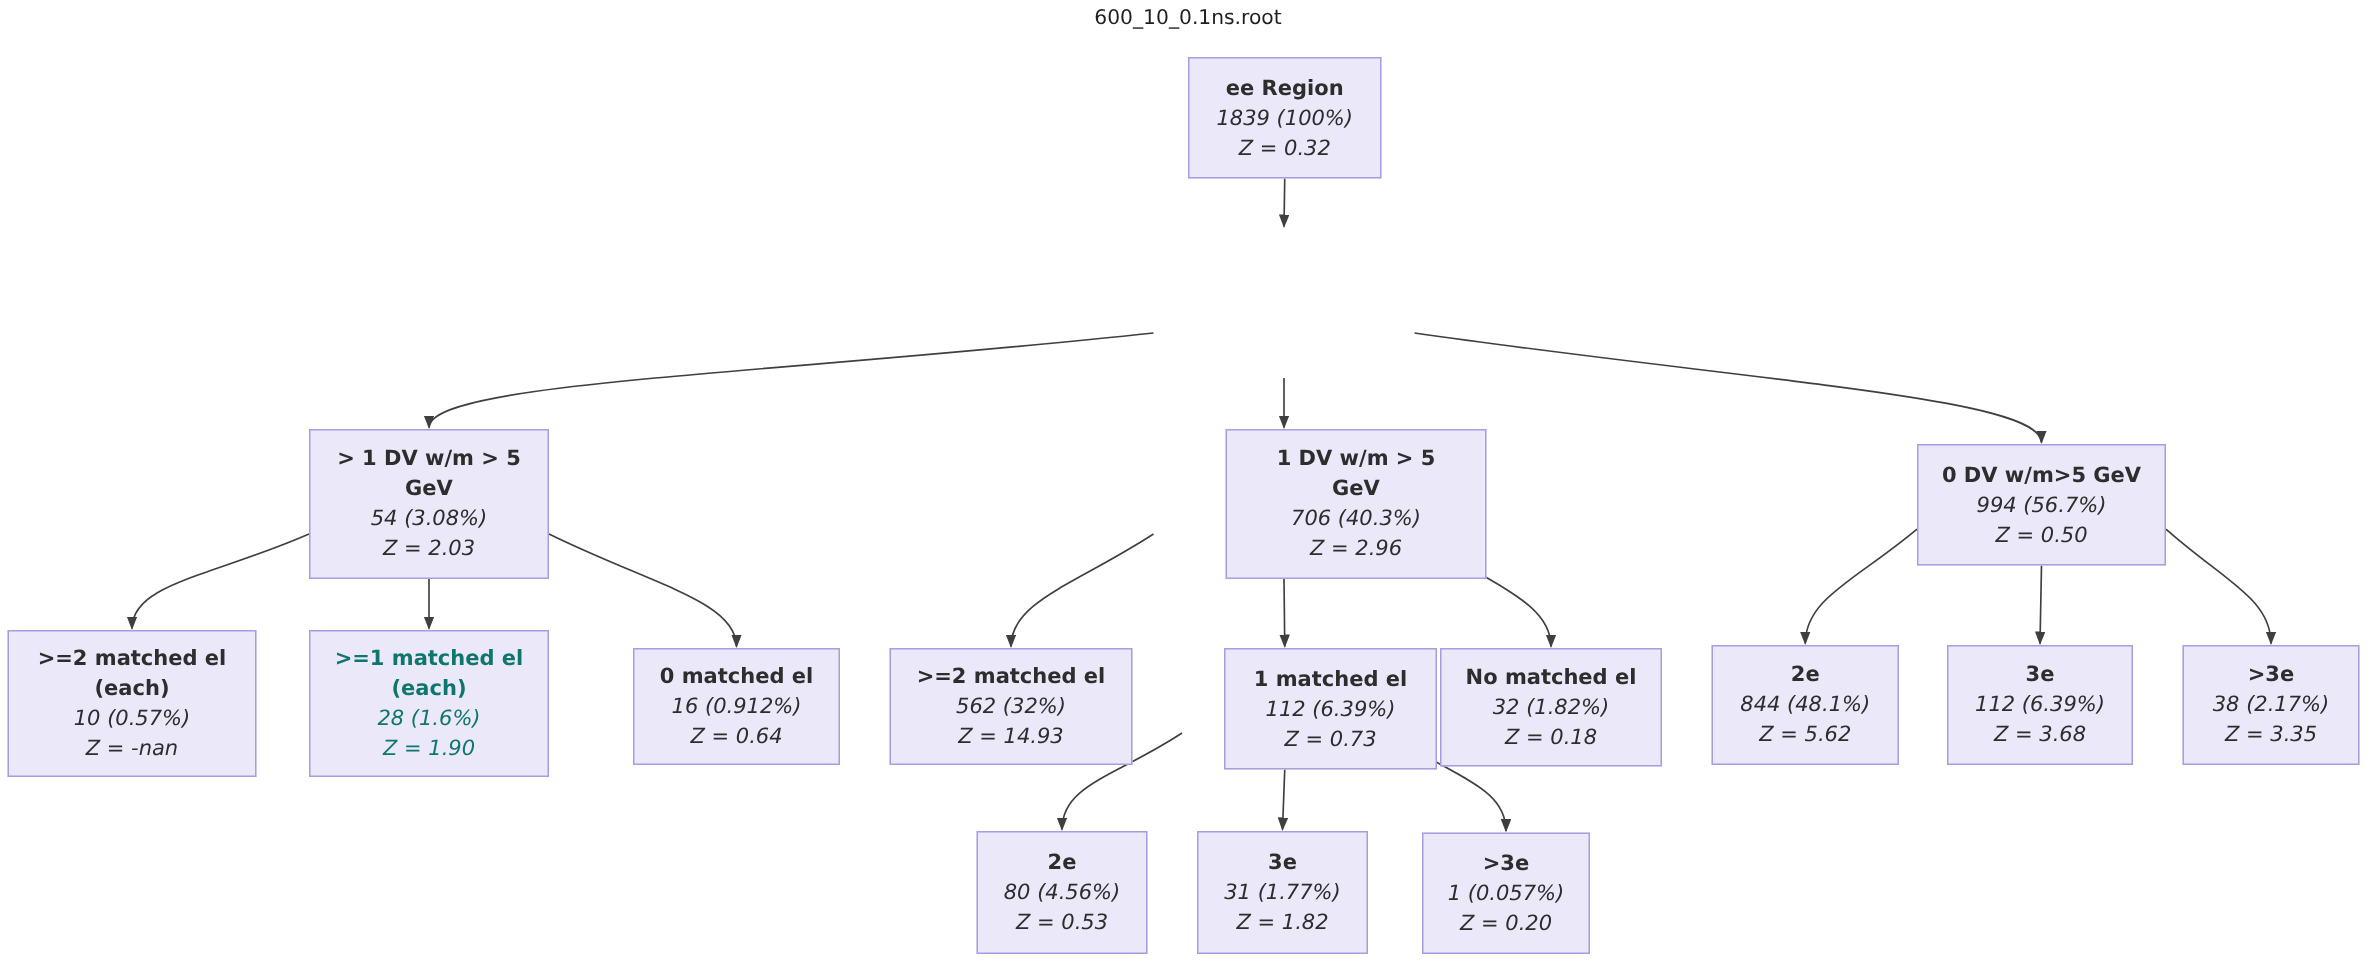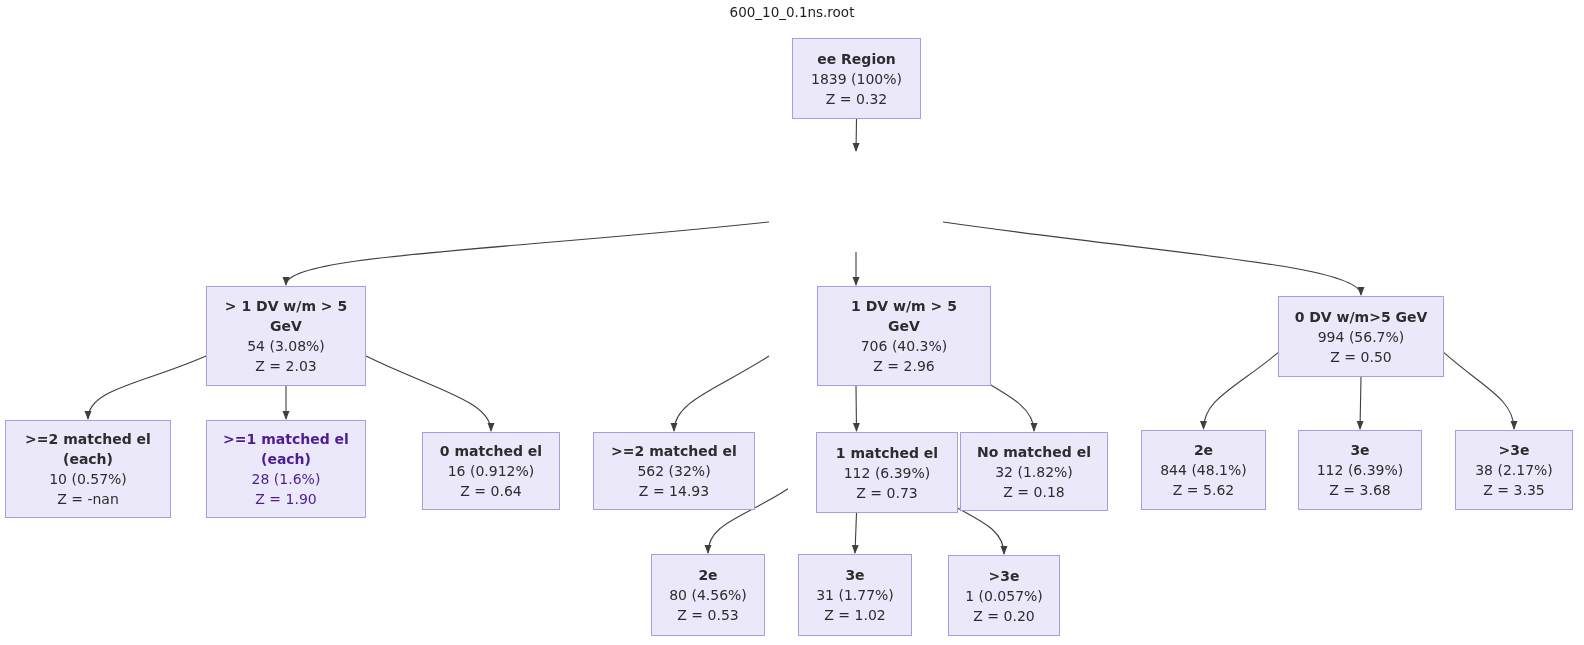--- a/index.html
+++ b/index.html
@@ -26,21 +26,21 @@
     display:flex;
     flex-direction:column;
     justify-content:center;
     align-items:center;
     text-align:center;
     color:#2d2d2d;
     font-size:14px;
     line-height:20px;
   }
   .node-title{font-weight:bold;white-space:pre-line;}
-  .node-count,.node-z{font-weight:normal;}
+  .node-count,.node-z{font-weight:normal;font-style:italic;}
   .edge{fill:none;stroke-width:1.1px;}
 </style>
 </head>
 <body>
 
 <div id="canvas">
   <div id="diagram-title">600_10_0.1ns.root</div>
 
   <svg id="edge-layer" xmlns="http://www.w3.org/2000/svg">
     <defs>
@@ -90,21 +90,21 @@
     <div class="node-title">0 DV w/m&gt;5 GeV</div>
     <div class="node-count">994 (56.7%)</div>
     <div class="node-z">Z = 0.50</div>
   </div>
       <div class="node" style="left: 5px; top: 420px; width: 166px; height: 98px; background: rgb(234, 232, 249); border-color: rgb(169, 156, 224); color: rgb(45, 45, 45);">
     <div class="node-title">&gt;=2 matched el
 (each)</div>
     <div class="node-count">10 (0.57%)</div>
     <div class="node-z">Z = -nan</div>
   </div>
-      <div class="node" style="left: 206px; top: 420px; width: 160px; height: 98px; background: rgb(234, 232, 249); border-color: rgb(169, 156, 224); color: #4c1d95;">
+      <div class="node" style="left: 206px; top: 420px; width: 160px; height: 98px; background: rgb(234, 232, 249); border-color: rgb(169, 156, 224); color: #0f766e;">
     <div class="node-title">&gt;=1 matched el
 (each)</div>
     <div class="node-count">28 (1.6%)</div>
     <div class="node-z">Z = 1.90</div>
   </div>
       <div class="node" style="left: 422px; top: 432px; width: 138px; height: 78px; background: rgb(234, 232, 249); border-color: rgb(169, 156, 224); color: rgb(45, 45, 45);">
     <div class="node-title">0 matched el</div>
     <div class="node-count">16 (0.912%)</div>
     <div class="node-z">Z = 0.64</div>
   </div>
@@ -139,21 +139,21 @@
     <div class="node-z">Z = 3.35</div>
   </div>
       <div class="node" style="left: 651px; top: 554px; width: 114px; height: 82px; background: rgb(234, 232, 249); border-color: rgb(169, 156, 224); color: rgb(45, 45, 45);">
     <div class="node-title">2e</div>
     <div class="node-count">80 (4.56%)</div>
     <div class="node-z">Z = 0.53</div>
   </div>
       <div class="node" style="left: 798px; top: 554px; width: 114px; height: 82px; background: rgb(234, 232, 249); border-color: rgb(169, 156, 224); color: rgb(45, 45, 45);">
     <div class="node-title">3e</div>
     <div class="node-count">31 (1.77%)</div>
-    <div class="node-z">Z = 1.02</div>
+    <div class="node-z">Z = 1.82</div>
   </div>
       <div class="node" style="left: 948px; top: 555px; width: 112px; height: 81px; background: rgb(234, 232, 249); border-color: rgb(169, 156, 224); color: rgb(45, 45, 45);">
     <div class="node-title">&gt;3e</div>
     <div class="node-count">1 (0.057%)</div>
     <div class="node-z">Z = 0.20</div>
   </div>
     </div>
 </div>
 
 </body></html>

